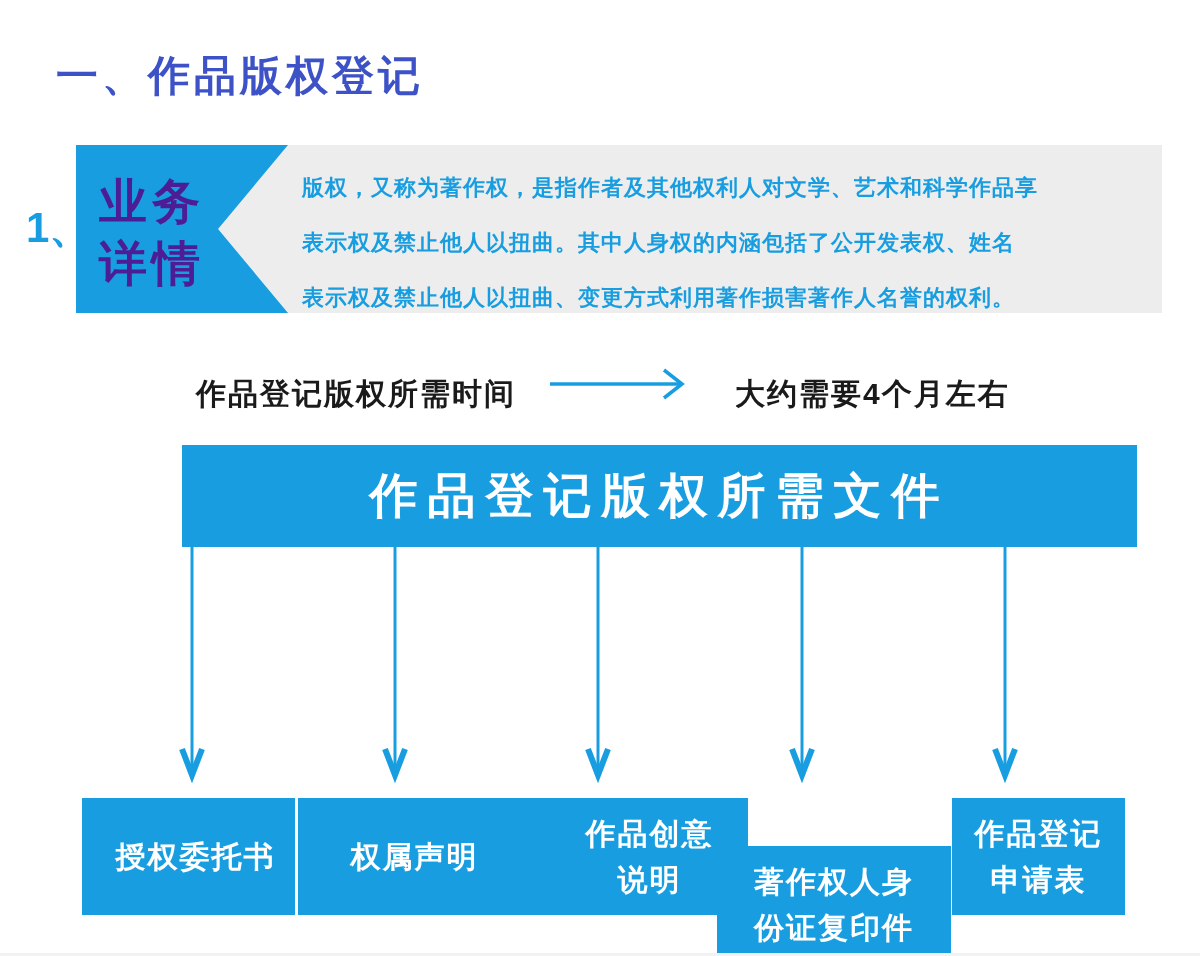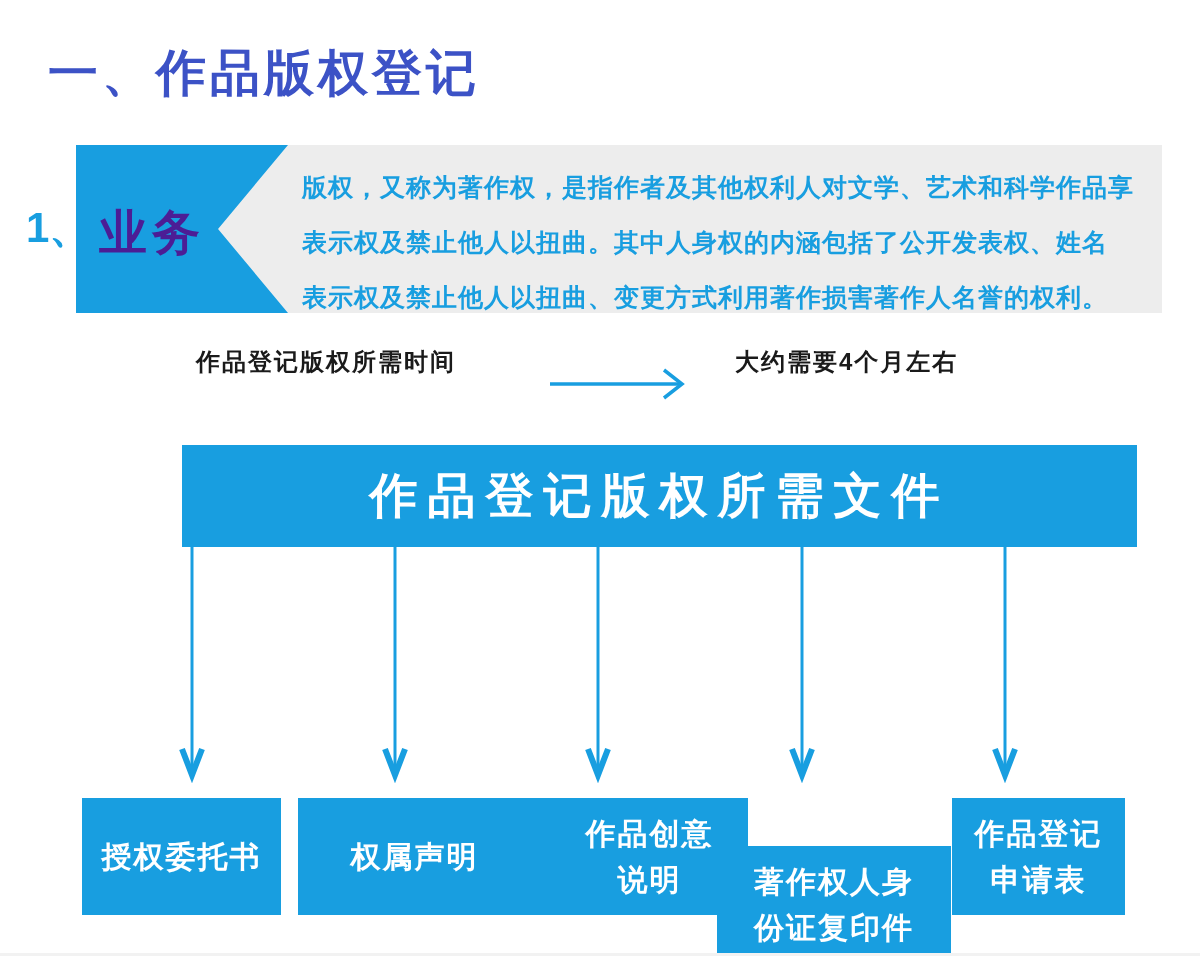--- a/index.html
+++ b/index.html
@@ -1,22 +1,22 @@
 <!DOCTYPE html>
 <html style="--accent-cyan: #189EE0; --title-blue: #3C52C6; --panel-gray: #EDEDED; --text-dark: #1A1A1A; --text-white: #FFFFFF;"><head>
 <meta charset="utf-8">
 <style>
   html,body { margin:0; padding:0; background:#ffffff; }
   .page {
     position:relative; width:1200px; height:956px; background:#ffffff;
     overflow:hidden; font-family:"Liberation Sans", sans-serif; font-weight:700;
   }
   .title {
-    position:absolute; left:48px; top:40px; margin:0;
-    font-size:50px; letter-spacing:4px; color:var(--title-blue,#3C52C6);
+    position:absolute; left:48px; top:40px; margin:8px;
+    font-size:42px; letter-spacing:4px; color:var(--title-blue,#3C52C6);
     white-space:nowrap;
   }
   .item-number {
     position:absolute; left:26px; top:200px;
     font-size:42px; color:var(--accent-cyan,#189EE0);
   }
   .detail-panel {
     position:absolute; left:76px; top:145px; width:1086px; height:168px;
     background:var(--panel-gray,#EDEDED);
   }
@@ -25,45 +25,45 @@
     background:var(--accent-cyan,#189EE0);
     clip-path:polygon(0 0, 100% 0, 67% 50%, 100% 100%, 0 100%);
     display:flex; align-items:center;
   }
   .tag-text {
     width:152px; margin-top:8px; text-align:center; color:#4c1d95;
     font-size:48px; letter-spacing:5px; line-height:62px;
   }
   .detail-text { position:absolute; left:226px; top:15px; width:885px; }
   .desc-line {
-    height:55px; line-height:55px; font-size:25px; letter-spacing:1px;
+    height:55px; line-height:55px; font-size:22px; letter-spacing:1px;
     color:var(--accent-cyan,#189EE0); white-space:nowrap;
   }
   .timeline-label, .timeline-value {
-    position:absolute; top:346px; font-size:24px; letter-spacing:2px;
+    position:absolute; top:374px; font-size:30px; letter-spacing:2px;
     color:var(--text-dark,#1A1A1A); white-space:nowrap;
   }
   .timeline-label { left:196px; }
   .timeline-value { left:735px; }
   .right-arrow { position:absolute; left:548px; top:366px; }
   .banner {
     position:absolute; left:182px; top:445px; width:955px; height:102px;
     background:var(--accent-cyan,#189EE0); color:#ffffff;
     font-size:48px; letter-spacing:10px;
     display:flex; align-items:center; justify-content:center; white-space:nowrap;
   }
   .arrows-svg { position:absolute; left:0; top:547px; }
   .doc-box {
     position:absolute; top:798px; height:117px;
     background:var(--accent-cyan,#189EE0); color:#ffffff;
     font-size:30px; letter-spacing:2px; line-height:46px;
     display:flex; flex-direction:column; align-items:center; justify-content:center;
     text-align:center;
   }
-  .b1 { left:82px;  width:199px; }
+  .b1 { left:82px;  width:199px;padding-left:14px; }
   .b2 { left:298px; width:197px;padding-left:18px; }
   .b3 { left:511px; width:197px;padding-left:40px; }
   .b4 { left:717px; width:234px;margin-top:48px; }
   .b5 { left:952px; width:173px; }
   .bottom-strip {
     position:absolute; left:0; top:953px; width:1200px; height:3px; background:#f2f2f2;
   }
 </style>
 </head>
 <body>
@@ -71,20 +71,21 @@
 <div class="page">
 
   <h1 class="title">一、作品版权登记</h1>
 
   <div class="item-number">1、</div>
 
   <section class="detail-panel">
     <div class="detail-tag">
       <div class="tag-text">
         <div>业务</div>
+        <div>详情</div>
       </div>
     </div>
     <div class="detail-text">
       <div class="desc-line">版权，又称为著作权，是指作者及其他权利人对文学、艺术和科学作品享</div>
       <div class="desc-line">表示权及禁止他人以扭曲。其中人身权的内涵包括了公开发表权、姓名</div>
       <div class="desc-line">表示权及禁止他人以扭曲、变更方式利用著作损害著作人名誉的权利。</div>
     </div>
   </section>
 
   <span class="timeline-label">作品登记版权所需时间</span>

